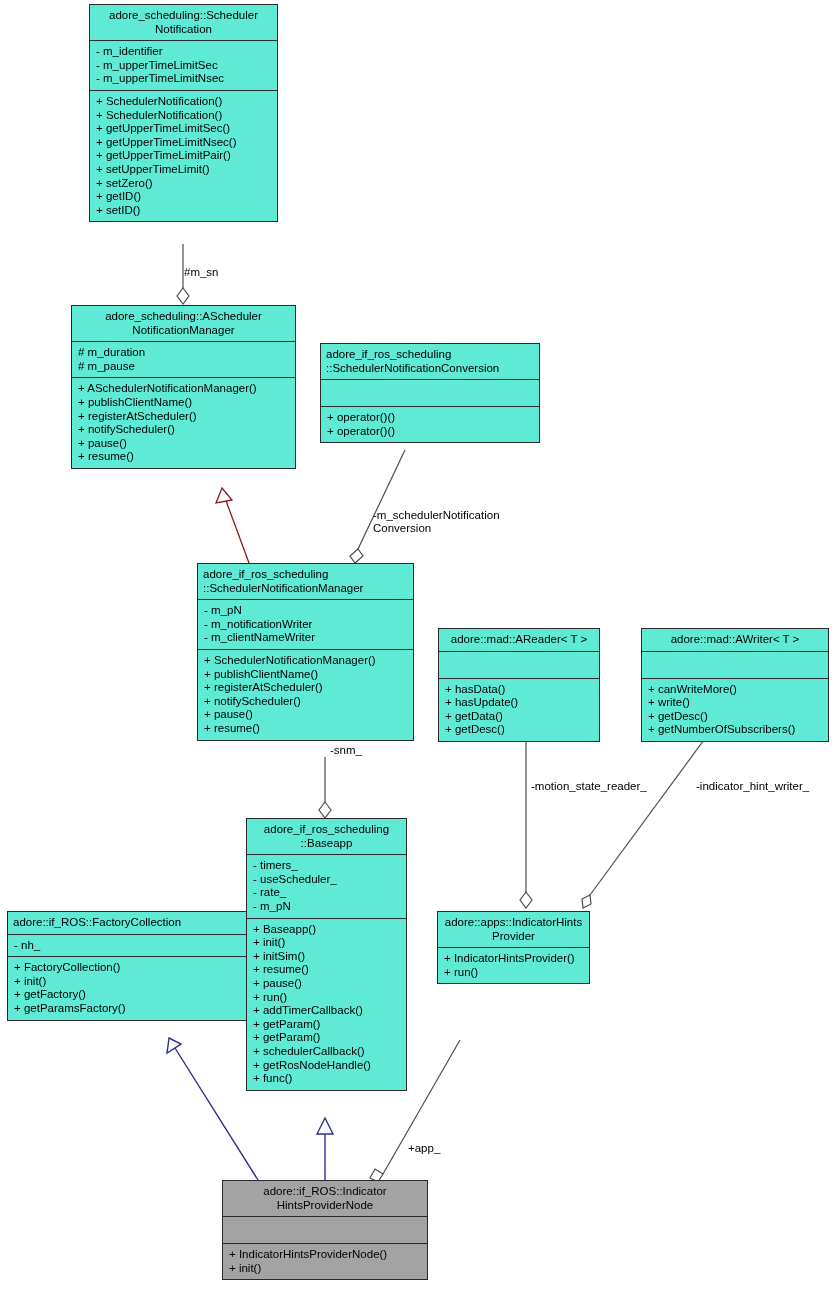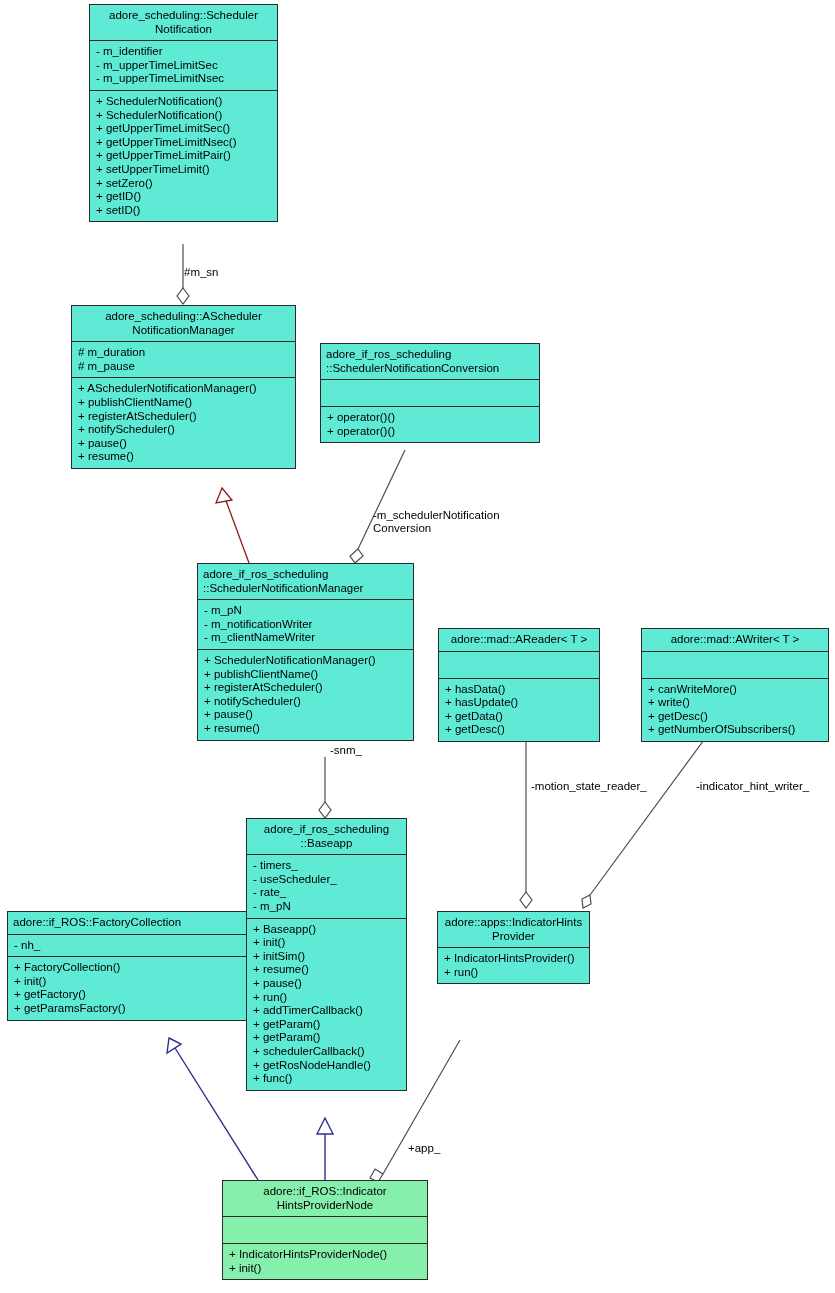--- a/index.html
+++ b/index.html
@@ -30,21 +30,21 @@
     position: absolute;
     box-sizing: border-box;
     border: 1px solid #2a2a2a;
     background: #5eead4;
     font-size: 11.5px;
     line-height: 13.6px;
     color: #000000;
     z-index: 5;
   }
   .uml-box.highlight {
-    background: #86efac;
+    background: #a3a3a3;
   }
   .uml-title {
     text-align: center;
     padding: 4px 5px 4px 5px;
     white-space: pre-line;
     border-bottom: 1px solid #2a2a2a;
   }
   .uml-title.left {
     text-align: left;
   }

